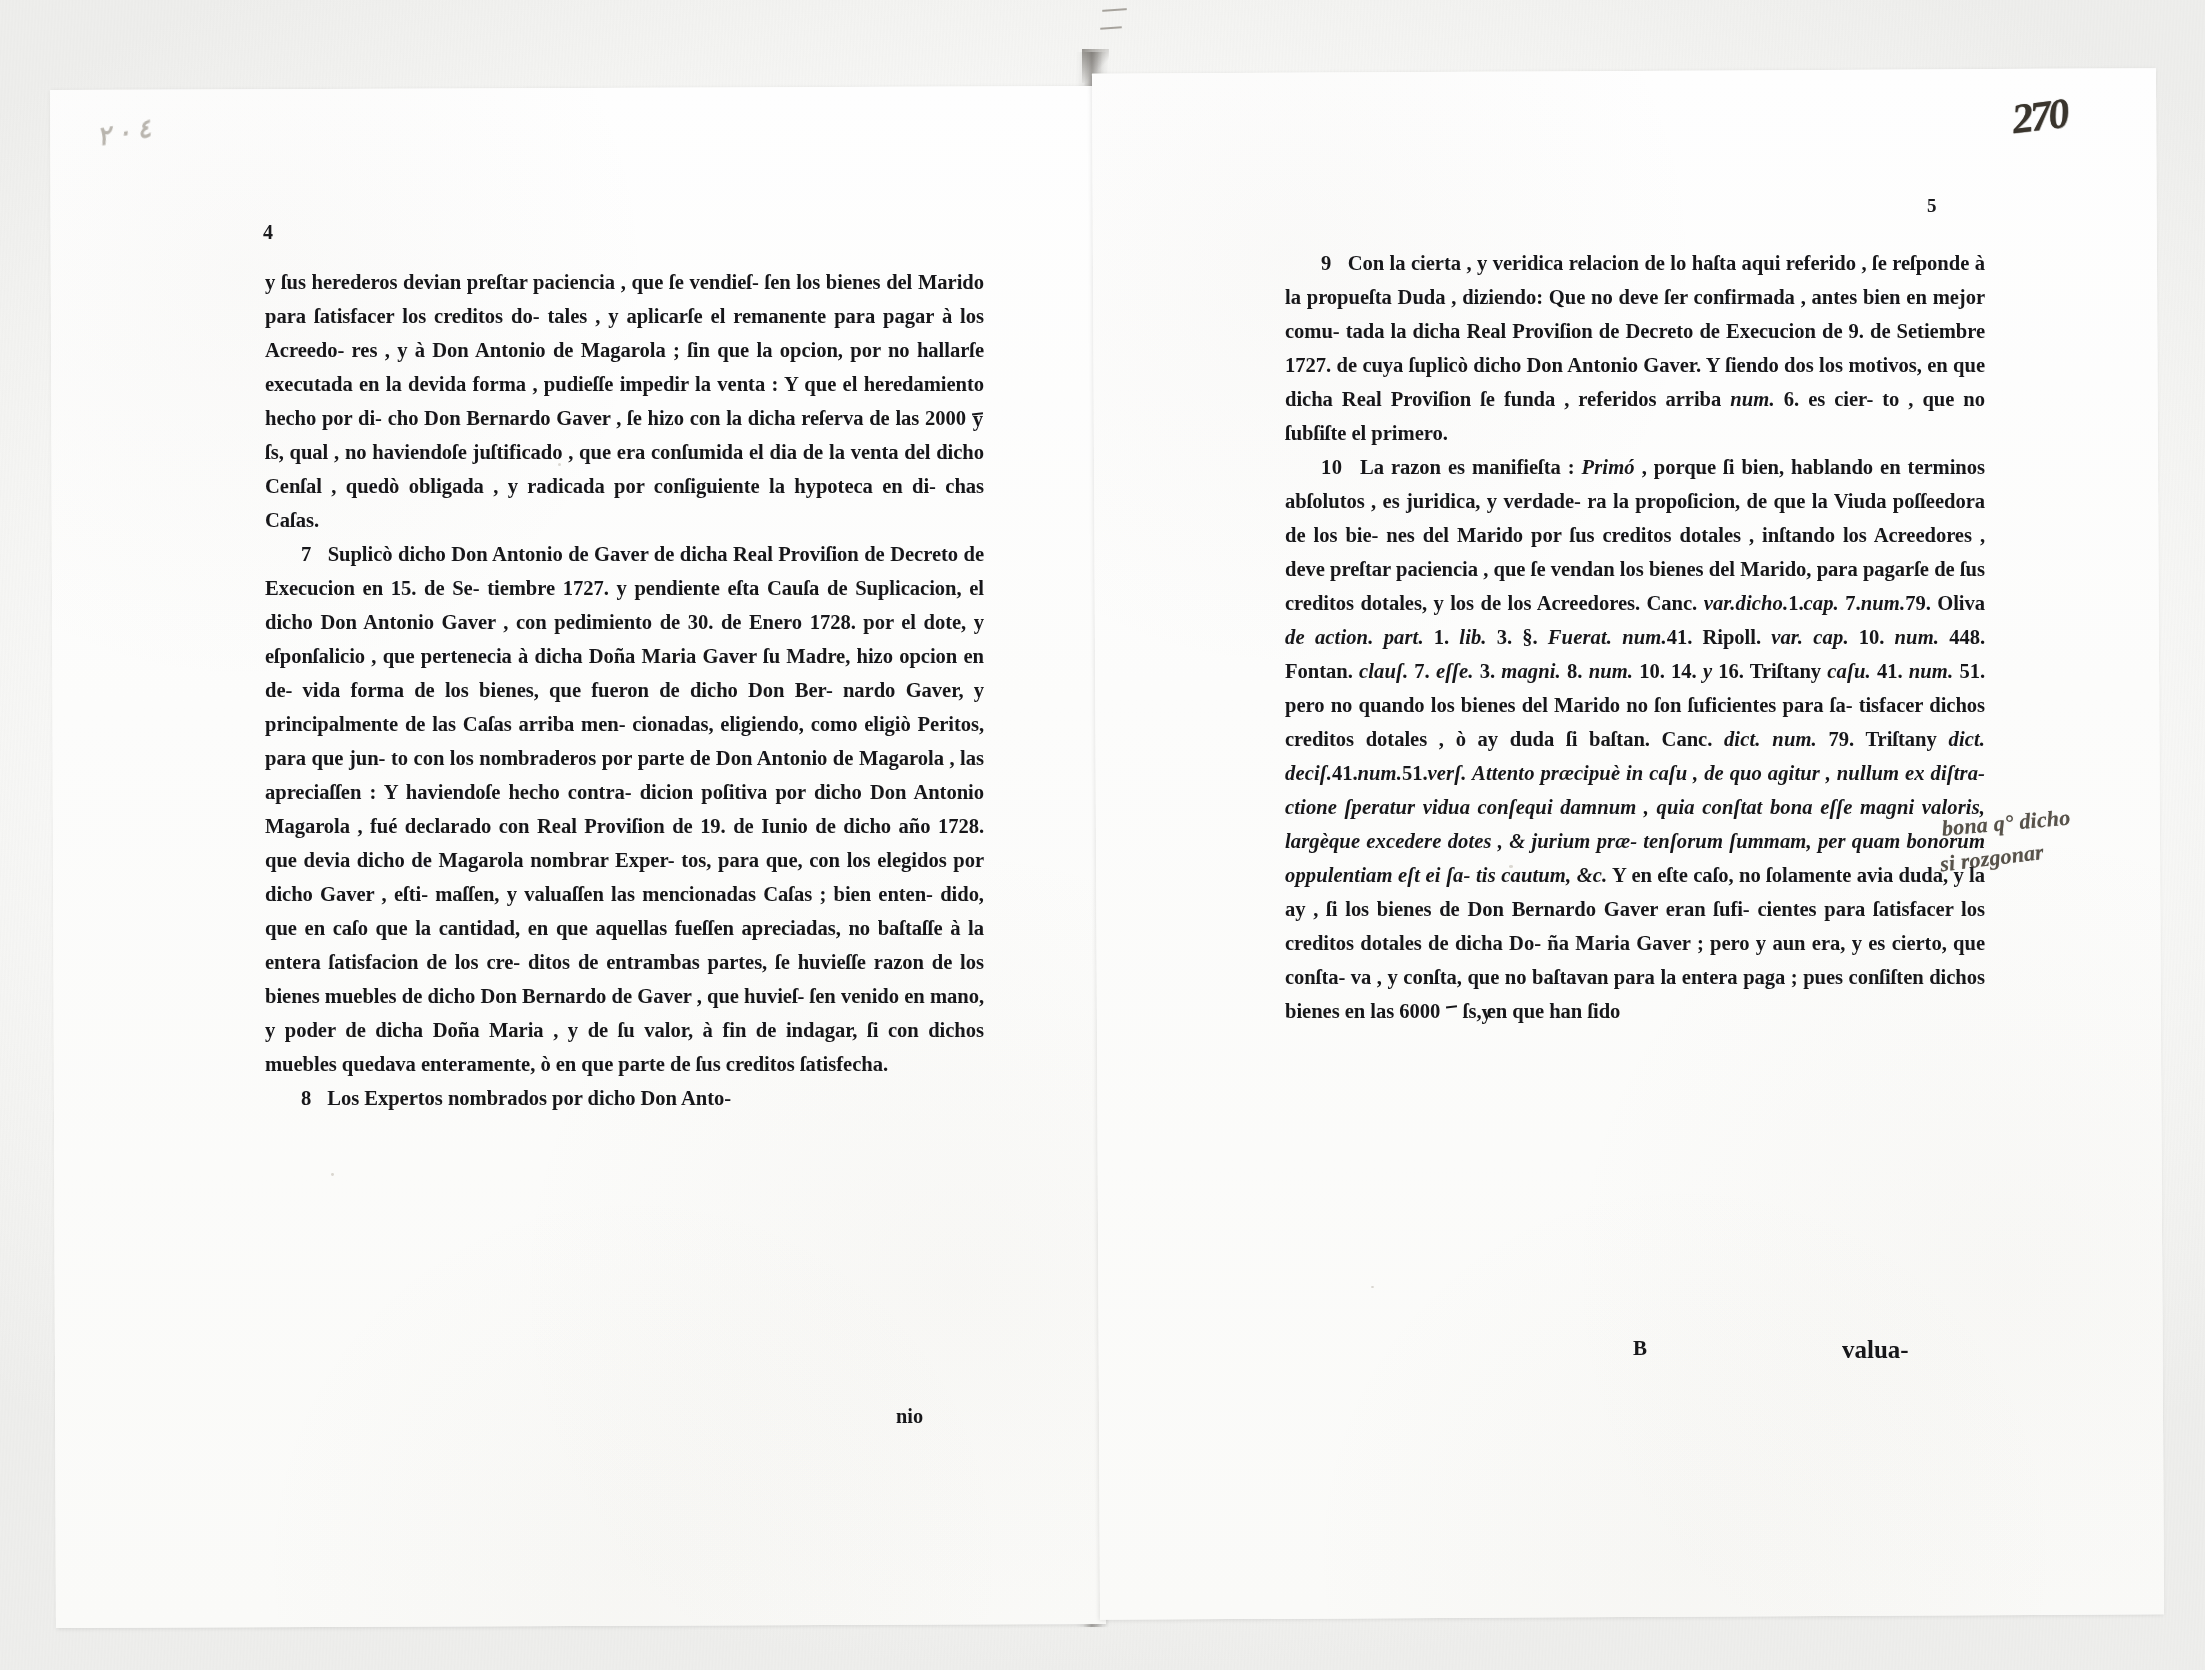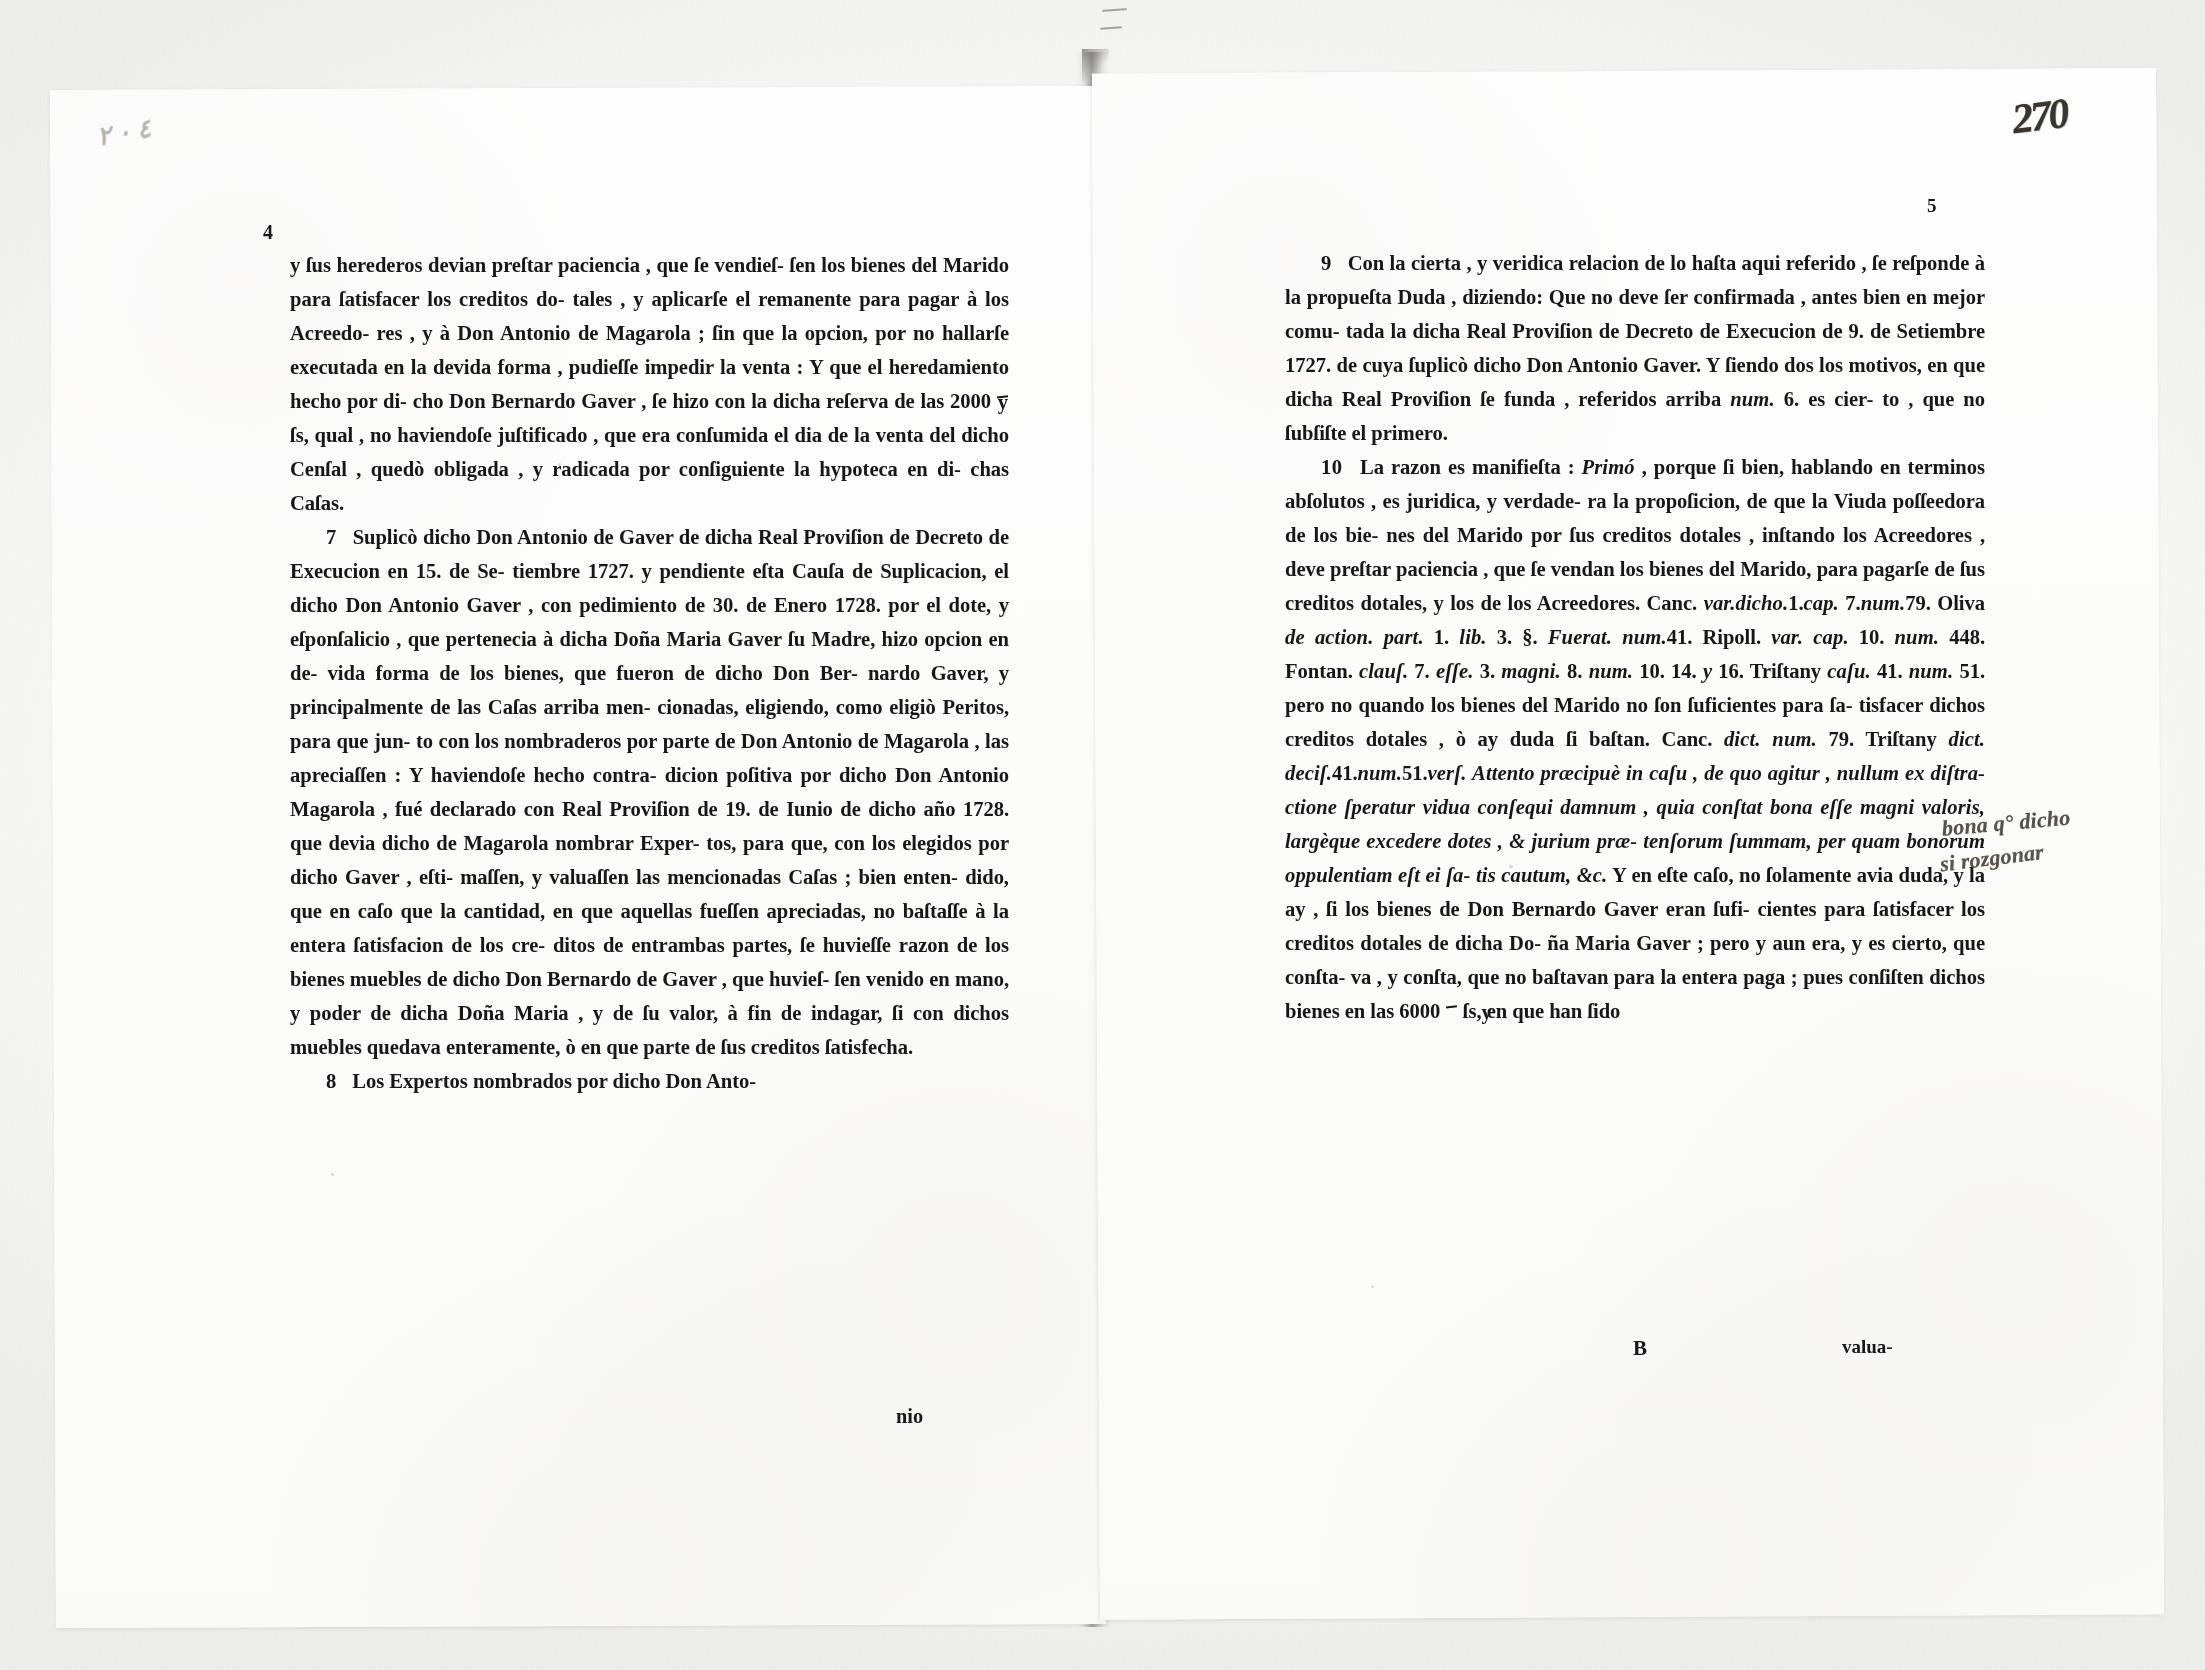--- a/index.html
+++ b/index.html
@@ -80,21 +80,21 @@
     position:absolute;
     color:#17171a;
     font-size:20.6px;
     line-height:34px;
     text-align:justify;
     font-family:"Liberation Serif", serif;
     letter-spacing:-0.05px;
     font-weight:600;
     -webkit-font-smoothing:antialiased;
   }
-  .col.left  { left:265px;  top:248px;  width:719px;margin-left:25px; }
+  .col.left  { left:265px;  top:265px;  width:719px; }
   .col.right { left:1285px; top:246px;  width:700px; }
 
   .col p{margin:0;}
   .col p.ind{text-indent:36px;}
   .col p.noind{text-indent:0;}
   .num{margin-right:10.4px;letter-spacing:0.5px;}
   .it{font-style:italic;font-weight:600;letter-spacing:0.1px;}
   .lat{font-style:italic;font-weight:700;letter-spacing:0.1px;}
 
   
@@ -117,21 +117,21 @@
   }
   #folio-left { left:263px;  top:221px;  font-size:20px; }
   #folio-right{ left:1927px; top:195px;  font-size:19px; }
 
   
   .sig{
     position:absolute;color:#17171a;font-weight:700;
     font-family:"Liberation Serif",serif;font-size:21px;
   }
   #sig-B      { left:1633px; top:1336px; }
-  #catchword  { left:1842px; top:1336px; font-size:19px;font-weight:600;}
+  #catchword  { left:1842px; top:1336px; font-size:25px;font-weight:600;}
   #catchword-left{ left:896px; top:1405px; font-size:20.3px;font-weight:600;color:#17171a;
                    font-family:"Liberation Serif",serif;position:absolute;text-align:right;}
 
   
   .hand{
     position:absolute;color:#2a2723;
     font-family:"Liberation Serif",serif;font-style:italic;font-weight:700;
   }
   #hand-folio{
     left:2012px;top:92px;font-size:42px;

